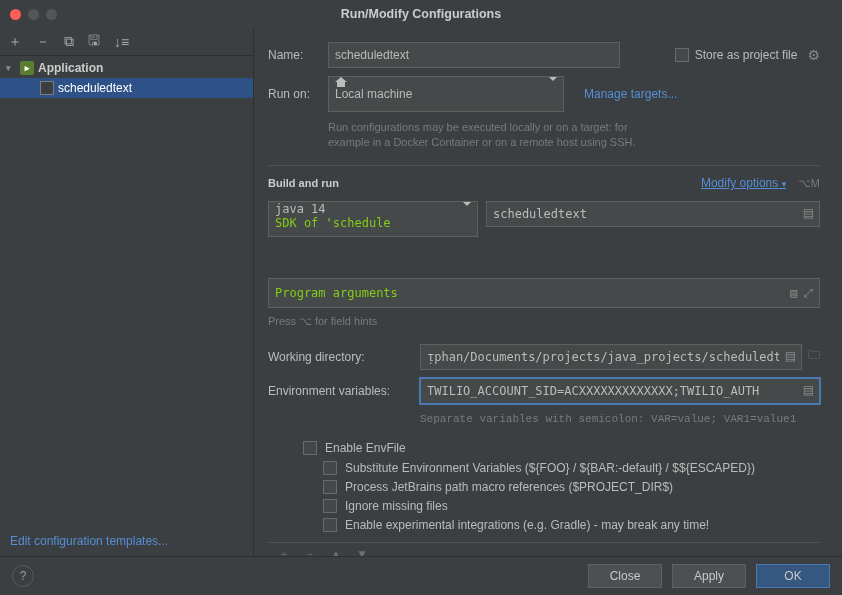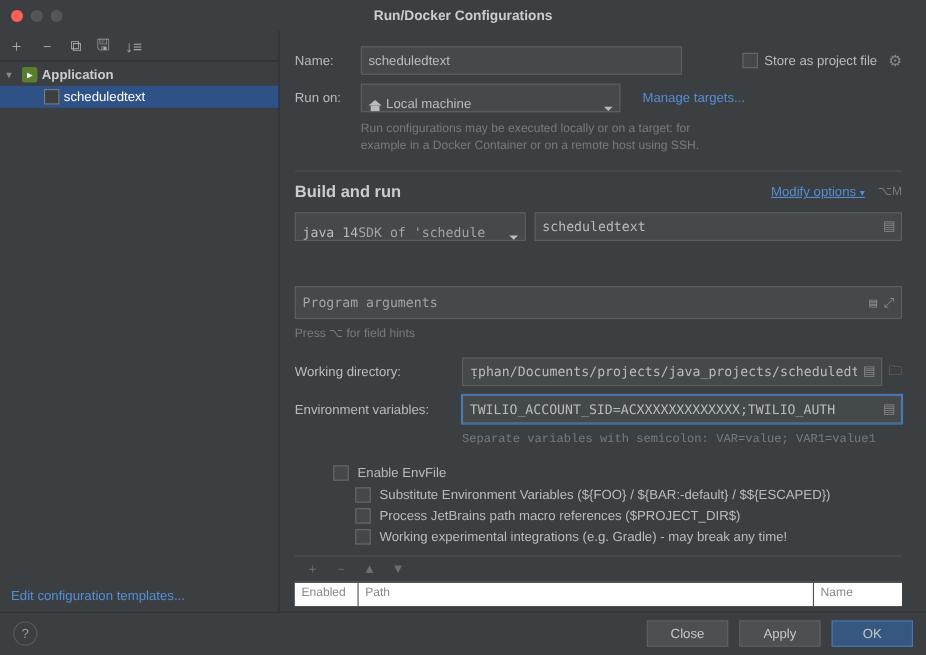--- a/index.html
+++ b/index.html
@@ -76,39 +76,40 @@
     border: 1px solid #5e6060;
     color: #bbbbbb;
     padding: 4px 6px;
     font-size: 12px;
     height: 26px;
   }
   .input.focus { border: 1px solid #4a78b3; box-shadow: 0 0 0 1px #4a78b3; }
   .select {
     background: #45494a;
     border: 1px solid #5e6060;
-    display: flex; align-items: flex-end;
-    padding: 0 6px; height: 26px;
+    display: flex; align-items: flex-start;
+    padding: 0 6px; height: 36px;
     position: relative;
+    flex-direction: column;
   }
   .select .arrow {
     position: absolute; right: 6px;
     border-left: 4px solid transparent;
     border-right: 4px solid transparent;
     border-top: 4px solid #bbbbbb;
   }
   .link { color: #558ed5; cursor: pointer; }
   .link.u { text-decoration: underline; }
   .hint { color: #777b7d; font-size: 11px; line-height: 1.4; }
   .hr { border: none; border-top: 1px solid #4f5254; margin: 14px 0 10px; }
   .section-head {
     display: flex; justify-content: space-between; align-items: center;
     margin-bottom: 10px;
   }
-  .section-head .title-s { font-weight: 600; color: #cccccc; font-size: 15px; }
+  .section-head .title-s { font-weight: 600; color: #cccccc; font-size: 11px; }
   .mod-opt { display: flex; align-items: center; gap: 12px; }
   .sdk-row { display: flex; gap: 8px; margin-bottom: 8px; }
   .sdk-sel { flex: 0 0 210px; }
   .args {
     background: #45494a; border: 1px solid #5e6060;
     height: 26px; display: flex; align-items: center;
     padding: 14px 6px; color: #5e6163;
     position: relative;
     margin-top: 41px;
   }
@@ -164,32 +165,32 @@
     font-size: 12px;
   }
   .btn.primary { background: #365880; border-color: #4a78b3; }
   .input-inner { position: relative; flex: 1; }
   .input-inner .end-ico { position: absolute; right: 6px; top: 5px; color: #8a8a8a; font-size: 12px; }
   .home-ico { display:inline-block; width:12px; height:10px; position:relative; margin-right:4px; }
   .home-ico::before { content:''; position:absolute; top:0; left:0; border-left:6px solid transparent; border-right:6px solid transparent; border-bottom:5px solid #bbbbbb; }
   .home-ico::after { content:''; position:absolute; top:5px; left:2px; width:8px; height:5px; background:#bbbbbb; }
   .gear { color:#8a8a8a; font-size:14px; margin-left:4px; }
   .mono { font-family: "Menlo", "Consolas", monospace; font-size: 12px; }
-  .grey-text { color: #a3a3a3; }
+  .grey-text { color: #84cc16; }
 </style>
 </head>
 <body>
 
 <div class="titlebar">
   <div class="traffic-lights">
     <div class="light red"></div>
     <div class="light grey"></div>
     <div class="light grey"></div>
   </div>
-  <div class="title">Run/Docker Configurations</div>
+  <div class="title">Run/Modify Configurations</div>
 </div>
 
 <div class="main">
   <div class="sidebar">
     <div class="toolbar">
       <span class="ico">＋</span>
       <span class="ico">－</span>
       <span class="ico">⧉</span>
       <span class="ico">🖫</span>
       <span class="ico">↓≡</span>
@@ -293,21 +294,25 @@
       <div class="check-row">
         <span class="checkbox"></span>
         <span>Substitute Environment Variables (${FOO} / ${BAR:-default} / $${ESCAPED})</span>
       </div>
       <div class="check-row">
         <span class="checkbox"></span>
         <span>Process JetBrains path macro references ($PROJECT_DIR$)</span>
       </div>
       <div class="check-row">
         <span class="checkbox"></span>
-        <span>Working experimental integrations (e.g. Gradle) - may break any time!</span>
+        <span>Ignore missing files</span>
+      </div>
+      <div class="check-row">
+        <span class="checkbox"></span>
+        <span>Enable experimental integrations (e.g. Gradle) - may break any time!</span>
       </div>
     </div>
 
     <div class="tbl-tools">
       <span>＋</span>
       <span>－</span>
       <span>▲</span>
       <span>▼</span>
     </div>
     <div class="tbl-head">

